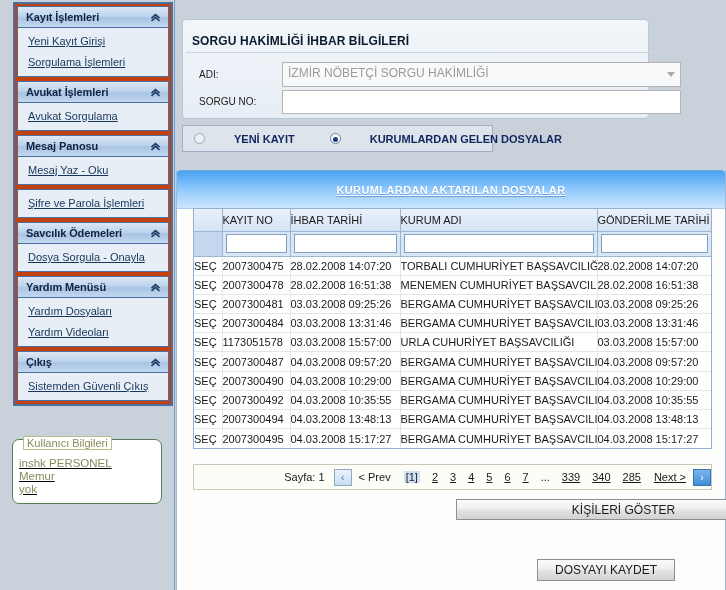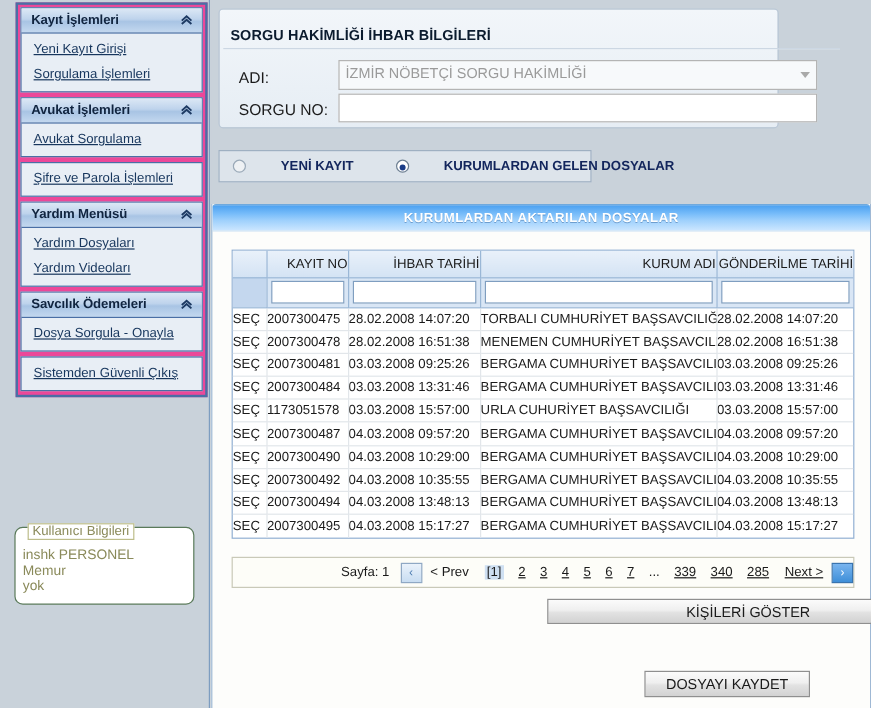--- a/index.html
+++ b/index.html
@@ -12,21 +12,21 @@
   }
 
   
   #sidebar {
     position:absolute; left:0; top:0; width:175px; height:590px;
     background:#c9d2da;
     border-right:1px solid #7d9dc0;
   }
   #menu-wrap {
     position:absolute; left:13px; top:2px; width:160px;
-    background:#ec4899;
+    background:#c2410c;
     border-left:2px solid #4a6fa5;
     border-right:2px solid #4a6fa5;
     border-top:2px solid #4a6fa5;
     border-bottom:2px solid #4a6fa5;
     padding:2px 1px;
   }
   .menu-group {
     margin:0 1px 4px 1px;
     border:1px solid #4a6fa5;
     background:#e8eef5;
@@ -53,54 +53,55 @@
     white-space:nowrap; cursor:pointer;
   }
   .mg-link + .mg-link { margin-top:5px; }
 
   
   #userbox {
     position:absolute; left:12px; width:150px;
     border:1px solid #5a7a5a; border-radius:7px;
     background:#ffffff;
     padding:4px 6px 7px 6px;
+    text-decoration:underline;
   }
   #userbox-legend {
     font-size:11px; color:#8a8a5a; background:#fff;
     border:1px solid #bdbd8a;
     padding:0 3px; margin-left:4px;
     position:relative; top:-11px; display:inline-block;
   }
   .ub-line { font-size:11.5px; color:#8a8a5a; line-height:13px; margin-top:-5px;}
   .ub-line.l2, .ub-line.l3 { margin-top:0; }
 
   
   #content {
     position:absolute; left:176px; top:0; width:550px; height:590px;
     background:#c9d2da;
   }
 
   
   #info-panel {
-    position:absolute; left:6px; top:7px; width:467px; height:100px;
+    position:absolute; left:6px; top:19px; width:467px; height:100px;
     background:linear-gradient(to bottom,#f2f6fa 0%,#e6edf4 100%);
     border:1px solid #b9c7d6; border-radius:4px;
   }
   #info-title {
     position:absolute; left:9px; top:14px;
     font-size:12px; font-weight:bold; color:#0b1b2e;
     letter-spacing:0.1px;
   }
   #info-title-rule {
     position:absolute; left:3px; top:32px; width:514px; height:1px;
     background:#ffffff; border-top:1px solid #ccd7e3;
   }
   .field-row { position:absolute; left:0; width:100%; height:26px; }
   .field-label {
-    position:absolute; left:16px; font-size:13px; color:#1b1b1b;
+    position:absolute; left:16px; font-size:10px; color:#1b1b1b;
     white-space:nowrap;
   }
   .field-ctl { position:absolute; left:99px; width:399px; }
   #adi-select {
     height:25px; background:#f7f9fb;
     border:1px solid #b4b4b4;
     font-size:12px; color:#9a9a9a;
     padding:3px 18px 0 5px;
     position:relative; overflow:hidden; white-space:nowrap;
     cursor:pointer;
@@ -137,45 +138,46 @@
     margin-left:5px; white-space:nowrap; cursor:pointer;
   }
 
   
   #table-panel {
     position:absolute; left:0; top:170px; width:550px; height:420px;
     background:#fdfdfb;
     border-left:1px solid #9fb8d4; border-right:1px solid #9fb8d4;
   }
   #table-title {
-    height:23px; width:100%;
+    height:39px; width:100%;
     background:linear-gradient(to bottom,#4aa0f0 0%,#79bdfa 35%,#9ed0fc 60%,#cbe6ff 100%);
     border-top:1px solid #6fa9dd; border-bottom:1px solid #a8cdee;
     border-radius:3px 3px 0 0;
     color:#ffffff; font-size:11px; font-weight:bold;
     letter-spacing:0.4px;
     display:flex; align-items:center; justify-content:center;
     text-shadow:0 1px 0 rgba(40,90,150,.45);
+    text-decoration:underline;
   }
 
   #grid-outer {
     position:absolute; left:16px; top:38px; width:519px;
     border:1px solid #92b0d2;
     background:#ffffff;
   }
   table.grid { border-collapse:collapse; width:100%; table-layout:fixed; }
   table.grid th, table.grid td {
     font-size:11px; color:#1a1a1a; padding:0;
     font-weight:normal;
   }
   tr.hdr th {
     height:22px;
     background:linear-gradient(to bottom,#e9f1fa 0%,#d4e3f4 100%);
     border-right:1px solid #9ab7d6; border-bottom:1px solid #9ab7d6;
-    text-align:right; white-space:nowrap;
+    text-align:left; white-space:nowrap;
   }
   tr.hdr th:last-child { border-right:none; }
   tr.filter td {
     height:25px; background:#d9e6f5;
     border-right:1px solid #9ab7d6; border-bottom:1px solid #9ab7d6;
     padding:0 3px;
   }
   tr.filter td:last-child { border-right:none; }
   tr.filter td.sel-cell { background:#c4d7ee; }
   .fbox {
@@ -257,50 +259,69 @@
           <span class="chev"><svg width="13" height="13" viewBox="0 0 13 13">
               <path d="M2.5 7.2 L6.5 3.6 L10.5 7.2" fill="none" stroke="#1d3a63" stroke-width="1.6"></path>
               <path d="M2.5 10.0 L6.5 6.4 L10.5 10.0" fill="none" stroke="#1d3a63" stroke-width="1.6"></path>
             </svg></span>
         </div>
         <div class="mg-body">
           <span class="mg-link">Avukat Sorgulama</span>
         </div>
       </div>
       <div class="menu-group">
+        <div class="mg-header">
+          <span class="mg-title">Mesaj Panosu</span>
+          <span class="chev"><svg width="13" height="13" viewBox="0 0 13 13">
+              <path d="M2.5 7.2 L6.5 3.6 L10.5 7.2" fill="none" stroke="#1d3a63" stroke-width="1.6"></path>
+              <path d="M2.5 10.0 L6.5 6.4 L10.5 10.0" fill="none" stroke="#1d3a63" stroke-width="1.6"></path>
+            </svg></span>
+        </div>
+        <div class="mg-body">
+          <span class="mg-link">Mesaj Yaz - Oku</span>
+        </div>
+      </div>
+      <div class="menu-group">
         <div class="mg-body">
           <span class="mg-link">Şifre ve Parola İşlemleri</span>
+        </div>
+      </div>
+      <div class="menu-group">
+        <div class="mg-header">
+          <span class="mg-title">Savcılık Ödemeleri</span>
+          <span class="chev"><svg width="13" height="13" viewBox="0 0 13 13">
+              <path d="M2.5 7.2 L6.5 3.6 L10.5 7.2" fill="none" stroke="#1d3a63" stroke-width="1.6"></path>
+              <path d="M2.5 10.0 L6.5 6.4 L10.5 10.0" fill="none" stroke="#1d3a63" stroke-width="1.6"></path>
+            </svg></span>
+        </div>
+        <div class="mg-body">
+          <span class="mg-link">Dosya Sorgula - Onayla</span>
         </div>
       </div>
       <div class="menu-group">
         <div class="mg-header">
           <span class="mg-title">Yardım Menüsü</span>
           <span class="chev"><svg width="13" height="13" viewBox="0 0 13 13">
               <path d="M2.5 7.2 L6.5 3.6 L10.5 7.2" fill="none" stroke="#1d3a63" stroke-width="1.6"></path>
               <path d="M2.5 10.0 L6.5 6.4 L10.5 10.0" fill="none" stroke="#1d3a63" stroke-width="1.6"></path>
             </svg></span>
         </div>
         <div class="mg-body">
           <span class="mg-link">Yardım Dosyaları</span>
           <span class="mg-link">Yardım Videoları</span>
         </div>
       </div>
       <div class="menu-group">
         <div class="mg-header">
-          <span class="mg-title">Savcılık Ödemeleri</span>
-          <span class="chev"><svg width="13" height="13" viewBox="0 0 13 13">
-              <path d="M2.5 7.2 L6.5 3.6 L10.5 7.2" fill="none" stroke="#1d3a63" stroke-width="1.6"></path>
-              <path d="M2.5 10.0 L6.5 6.4 L10.5 10.0" fill="none" stroke="#1d3a63" stroke-width="1.6"></path>
-            </svg></span>
-        </div>
-        <div class="mg-body">
-          <span class="mg-link">Dosya Sorgula - Onayla</span>
-        </div>
-      </div>
-      <div class="menu-group">
+          <span class="mg-title">Çıkış</span>
+          <span class="chev"><svg width="13" height="13" viewBox="0 0 13 13">
+              <path d="M2.5 7.2 L6.5 3.6 L10.5 7.2" fill="none" stroke="#1d3a63" stroke-width="1.6"></path>
+              <path d="M2.5 10.0 L6.5 6.4 L10.5 10.0" fill="none" stroke="#1d3a63" stroke-width="1.6"></path>
+            </svg></span>
+        </div>
         <div class="mg-body">
           <span class="mg-link">Sistemden Güvenli Çıkış</span>
         </div>
       </div>
     </div>
   <div id="userbox" style="top: 439px;">
     <span id="userbox-legend">Kullanıcı Bilgileri</span>
     <div class="ub-line l1">inshk PERSONEL</div>
     <div class="ub-line l2">Memur</div>
     <div class="ub-line l3">yok</div>

